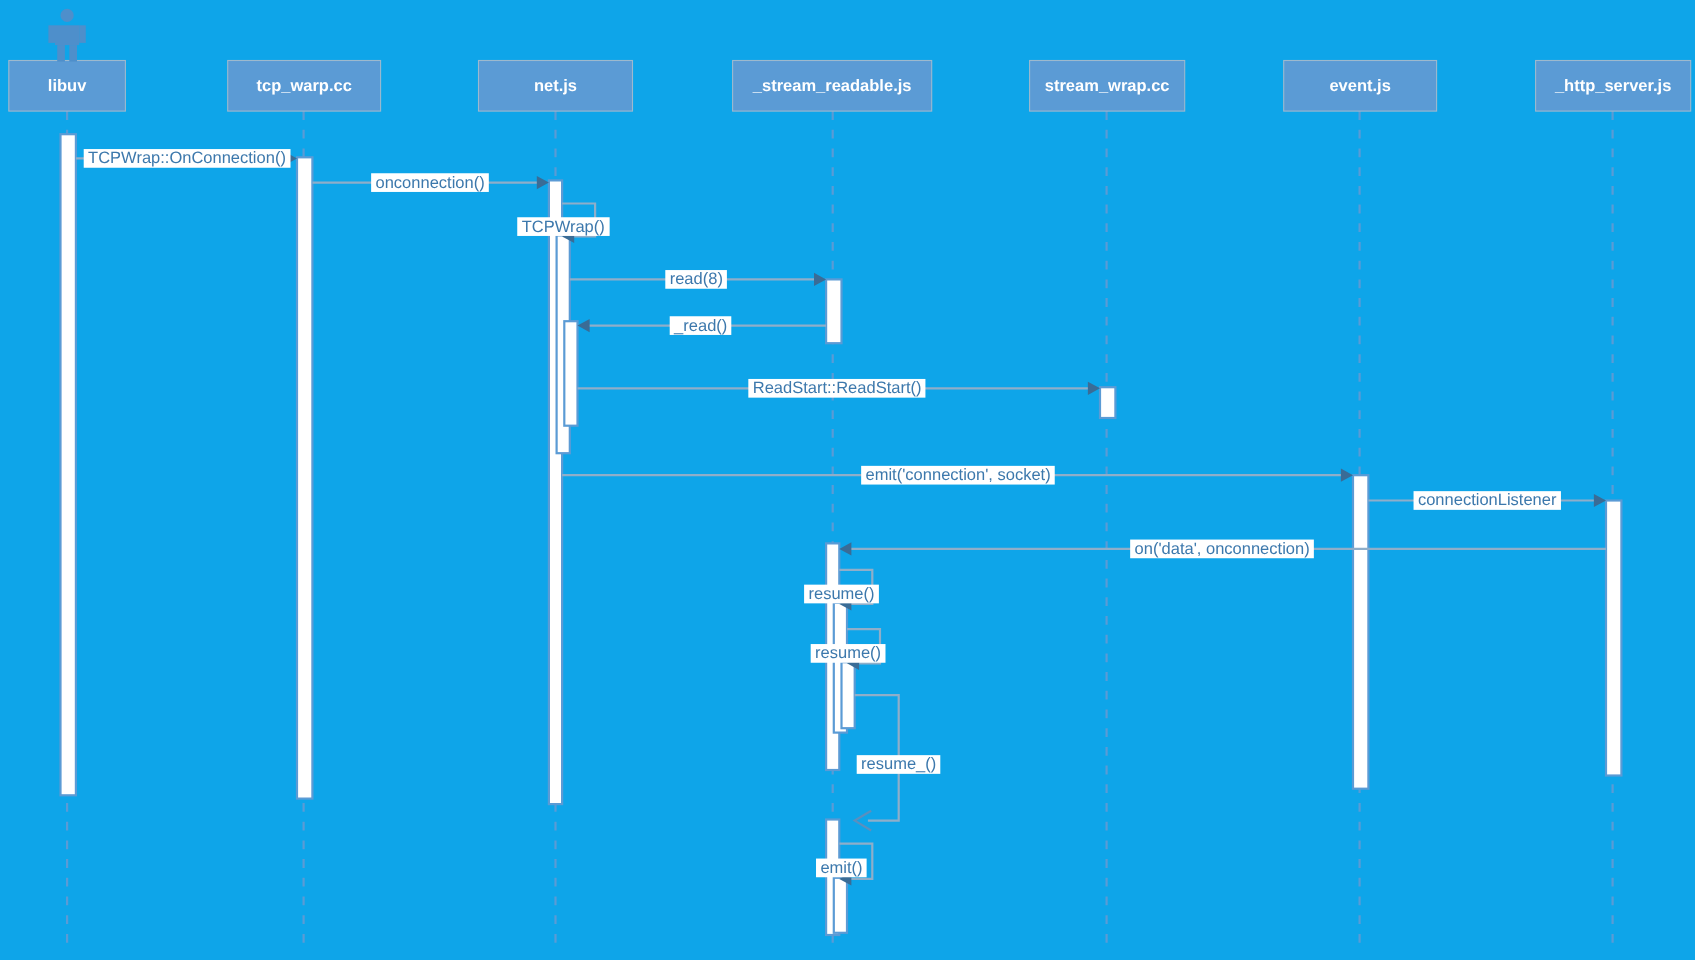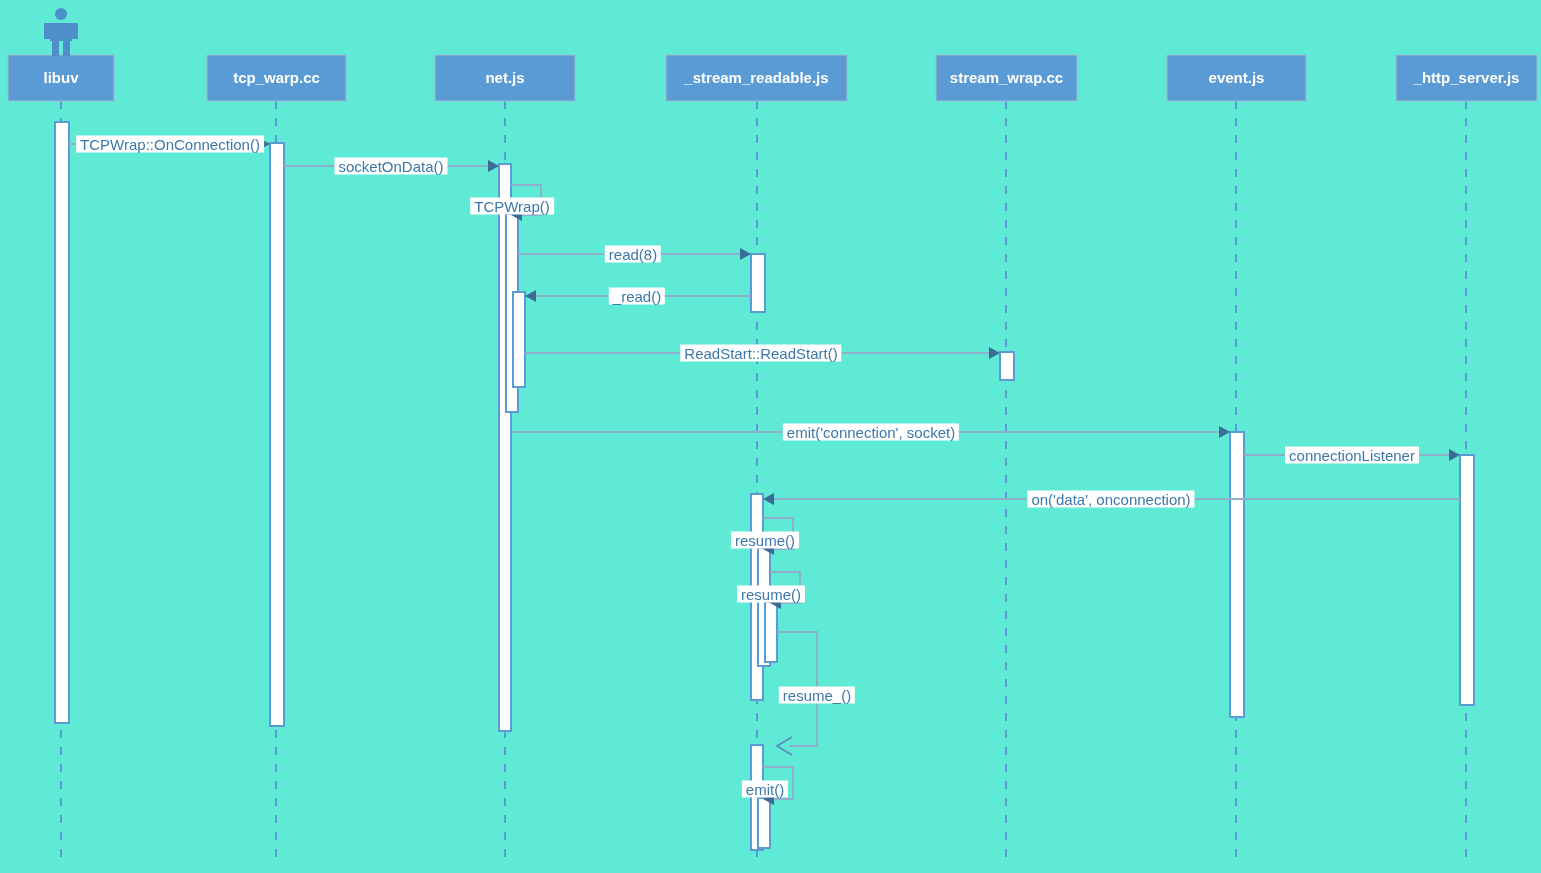--- a/index.html
+++ b/index.html
@@ -5,21 +5,21 @@
   html,body{margin:0;padding:0;background:#ffffff;}
   body{
     font-family:"Liberation Sans", sans-serif;
     -webkit-font-smoothing:antialiased;
   }
   #stage{
     position:relative;
     width:1541px;
     height:873px;
     overflow:hidden;
-    background:#5eead4;
+    background:#0ea5e9;
   }
   svg#diagram{
     position:absolute;
     left:0; top:0;
     width:1541px;
     height:873px;
     display:block;
   }
   .lifeline-head-rect{
     fill:#5B9BD5;
@@ -180,21 +180,21 @@
           <rect x="50" y="23" width="22" height="18" class="actor-part"></rect>
           <rect x="44" y="23" width="6" height="16" class="actor-part"></rect>
           <rect x="72" y="23" width="6" height="16" class="actor-part"></rect>
           <rect x="52" y="41" width="7" height="15" class="actor-part"></rect>
           <rect x="63" y="41" width="7" height="15" class="actor-part"></rect>
         </g>
       </g>
   </svg>
   <div id="labels-layer" style="position:absolute;left:0;top:0;width:1541px;height:873px;pointer-events:none;">
       <div style="position: absolute; left: 170px; top: 144px; white-space: nowrap; font-family: &quot;Liberation Sans&quot;, sans-serif; font-size: 15px; color: rgb(60, 120, 172); background: rgb(255, 255, 255); padding: 0px 4px; transform: translate(-50%, -50%);">TCPWrap::OnConnection()</div>
-      <div style="position: absolute; left: 391px; top: 166px; white-space: nowrap; font-family: &quot;Liberation Sans&quot;, sans-serif; font-size: 15px; color: rgb(60, 120, 172); background: rgb(255, 255, 255); padding: 0px 4px; transform: translate(-50%, -50%);">socketOnData()</div>
+      <div style="position: absolute; left: 391px; top: 166px; white-space: nowrap; font-family: &quot;Liberation Sans&quot;, sans-serif; font-size: 15px; color: rgb(60, 120, 172); background: rgb(255, 255, 255); padding: 0px 4px; transform: translate(-50%, -50%);">onconnection()</div>
       <div style="position: absolute; left: 512px; top: 206px; white-space: nowrap; font-family: &quot;Liberation Sans&quot;, sans-serif; font-size: 15px; color: rgb(60, 120, 172); background: rgb(255, 255, 255); padding: 0px 4px; transform: translate(-50%, -50%);">TCPWrap()</div>
       <div style="position: absolute; left: 633px; top: 254px; white-space: nowrap; font-family: &quot;Liberation Sans&quot;, sans-serif; font-size: 15px; color: rgb(60, 120, 172); background: rgb(255, 255, 255); padding: 0px 4px; transform: translate(-50%, -50%);">read(8)</div>
       <div style="position: absolute; left: 637px; top: 296px; white-space: nowrap; font-family: &quot;Liberation Sans&quot;, sans-serif; font-size: 15px; color: rgb(60, 120, 172); background: rgb(255, 255, 255); padding: 0px 4px; transform: translate(-50%, -50%);">_read()</div>
       <div style="position: absolute; left: 761px; top: 353px; white-space: nowrap; font-family: &quot;Liberation Sans&quot;, sans-serif; font-size: 15px; color: rgb(60, 120, 172); background: rgb(255, 255, 255); padding: 0px 4px; transform: translate(-50%, -50%);">ReadStart::ReadStart()</div>
       <div style="position: absolute; left: 871px; top: 432px; white-space: nowrap; font-family: &quot;Liberation Sans&quot;, sans-serif; font-size: 15px; color: rgb(60, 120, 172); background: rgb(255, 255, 255); padding: 0px 4px; transform: translate(-50%, -50%);">emit('connection', socket)</div>
       <div style="position: absolute; left: 1352px; top: 455px; white-space: nowrap; font-family: &quot;Liberation Sans&quot;, sans-serif; font-size: 15px; color: rgb(60, 120, 172); background: rgb(255, 255, 255); padding: 0px 4px; transform: translate(-50%, -50%);">connectionListener</div>
       <div style="position: absolute; left: 1111px; top: 499px; white-space: nowrap; font-family: &quot;Liberation Sans&quot;, sans-serif; font-size: 15px; color: rgb(60, 120, 172); background: rgb(255, 255, 255); padding: 0px 4px; transform: translate(-50%, -50%);">on('data', onconnection)</div>
       <div style="position: absolute; left: 765px; top: 540px; white-space: nowrap; font-family: &quot;Liberation Sans&quot;, sans-serif; font-size: 15px; color: rgb(60, 120, 172); background: rgb(255, 255, 255); padding: 0px 4px; transform: translate(-50%, -50%);">resume()</div>
       <div style="position: absolute; left: 771px; top: 594px; white-space: nowrap; font-family: &quot;Liberation Sans&quot;, sans-serif; font-size: 15px; color: rgb(60, 120, 172); background: rgb(255, 255, 255); padding: 0px 4px; transform: translate(-50%, -50%);">resume()</div>
       <div style="position: absolute; left: 817px; top: 695px; white-space: nowrap; font-family: &quot;Liberation Sans&quot;, sans-serif; font-size: 15px; color: rgb(60, 120, 172); background: rgb(255, 255, 255); padding: 0px 4px; transform: translate(-50%, -50%);">resume_()</div>

